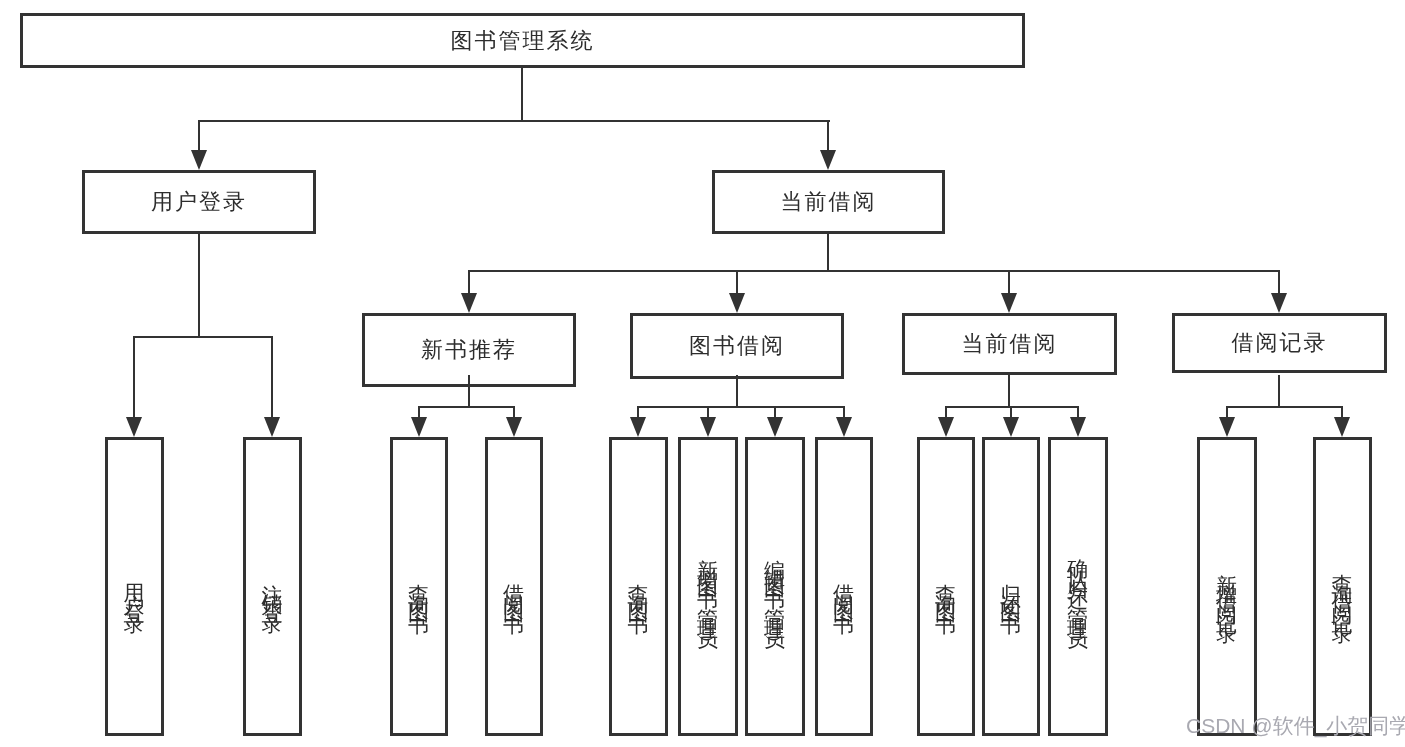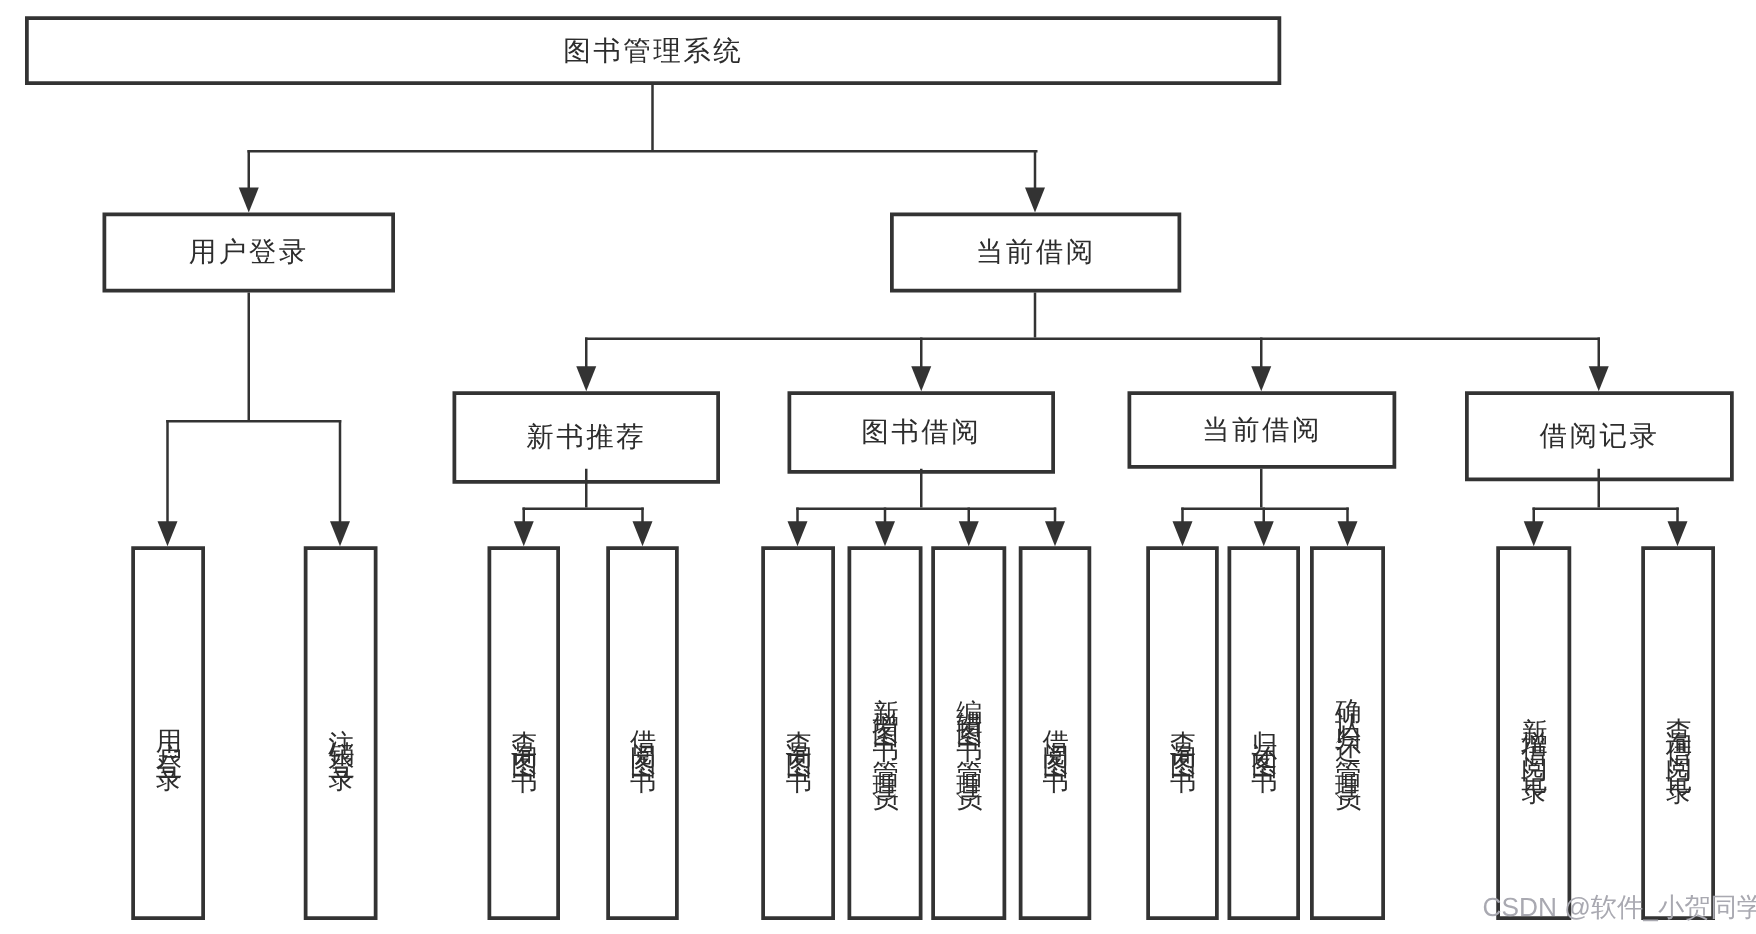--- a/index.html
+++ b/index.html
@@ -108,21 +108,21 @@
 
   <div class="box" style="left:362px;top:313px;width:214px;height:74px">
     <span>新书推荐</span>
   </div>
   <div class="box" style="left:630px;top:313px;width:214px;height:66px">
     <span>图书借阅</span>
   </div>
   <div class="box" style="left:902px;top:313px;width:215px;height:62px">
     <span>当前借阅</span>
   </div>
-  <div class="box" style="left:1172px;top:313px;width:215px;height:72px">
+  <div class="box" style="left:1172px;top:313px;width:215px;height:60px">
     <span>借阅记录</span>
   </div>
 
   <div class="vline" style="left:468px;top:375px;height:31px"></div>
   <div class="hline" style="left:418px;top:406px;width:97px"></div>
   <div class="vline" style="left:418px;top:406px;height:14px"></div>
   <div class="arrow" style="left:411px;top:417px"></div>
   <div class="vline" style="left:513px;top:406px;height:14px"></div>
   <div class="arrow" style="left:506px;top:417px"></div>
 

